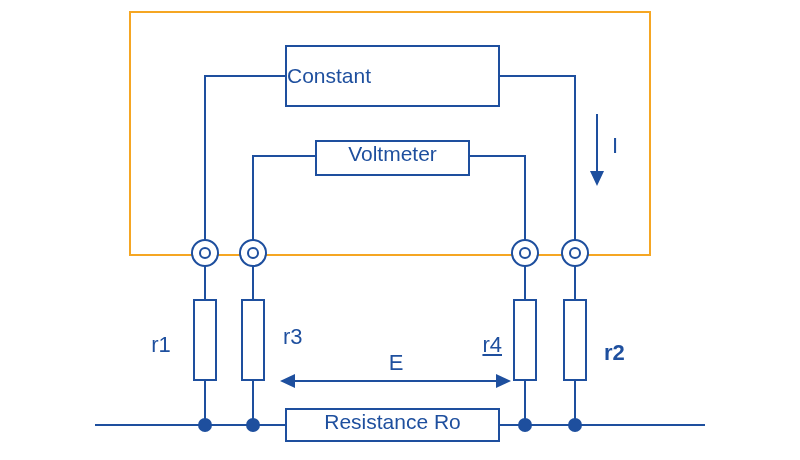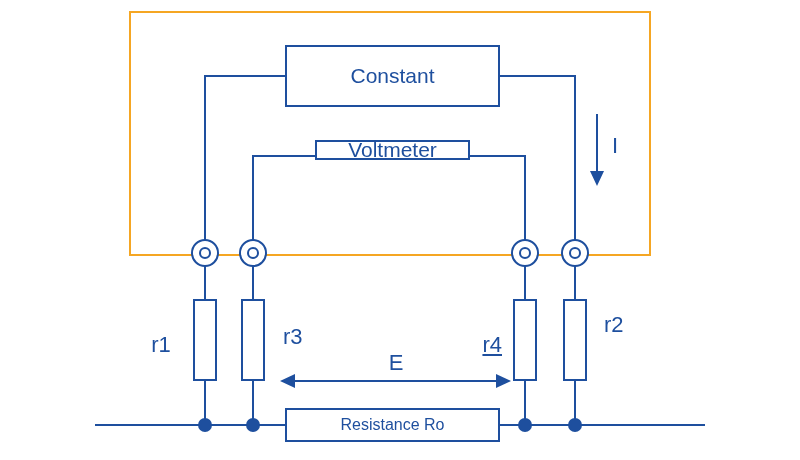--- a/index.html
+++ b/index.html
@@ -12,41 +12,41 @@
     color: #1e4f9e;
     overflow: hidden;
   }
   .canvas > svg { position: absolute; left: 0; top: 0; }
   .box {
     position: absolute;
     background: #ffffff;
     border: 2px solid #1e4f9e;
     box-sizing: border-box;
     display: flex;
-    align-items: center;
+    align-items: flex-start;
     justify-content: center;
     text-align: center;
     color: #1e4f9e;
   }
   .ccp-box {
     left: 285px; top: 45px; width: 215px; height: 62px;
     font-size: 21px; line-height: 1.22; flex-direction: column;
   }
-  .vm-box  { left: 315px; top: 140px; width: 155px; height: 20px; font-size: 21px; }
-  .ro-box  { left: 285px; top: 408px; width: 215px; height: 34px; font-size: 16px; }
+  .vm-box  { left: 315px; top: 140px; width: 155px; height: 36px; font-size: 21px; }
+  .ro-box  { left: 285px; top: 408px; width: 215px; height: 34px; font-size: 21px; }
   .lbl {
     position: absolute;
     font-size: 22px;
     color: #1e4f9e;
     white-space: nowrap;
   }
   .lbl-r1 { left: 140px; top: 332px; width: 42px; text-align: center; }
   .lbl-r3 { left: 283px; top: 324px; }
   .lbl-r4 { left: 458px; top: 332px; width: 44px; text-align: right; text-decoration: underline; }
-  .lbl-r2 { left: 604px; top: 312px; }
+  .lbl-r2 { left: 604px; top: 340px; font-weight: bold; }
   .lbl-e  { left: 378px; top: 350px; width: 36px; text-align: center; }
   .lbl-i  { left: 612px; top: 133px; }
 </style>
 </head>
 <body>
 
 <div class="canvas">
 
   <svg width="800" height="460" viewBox="0 0 800 460">
 

